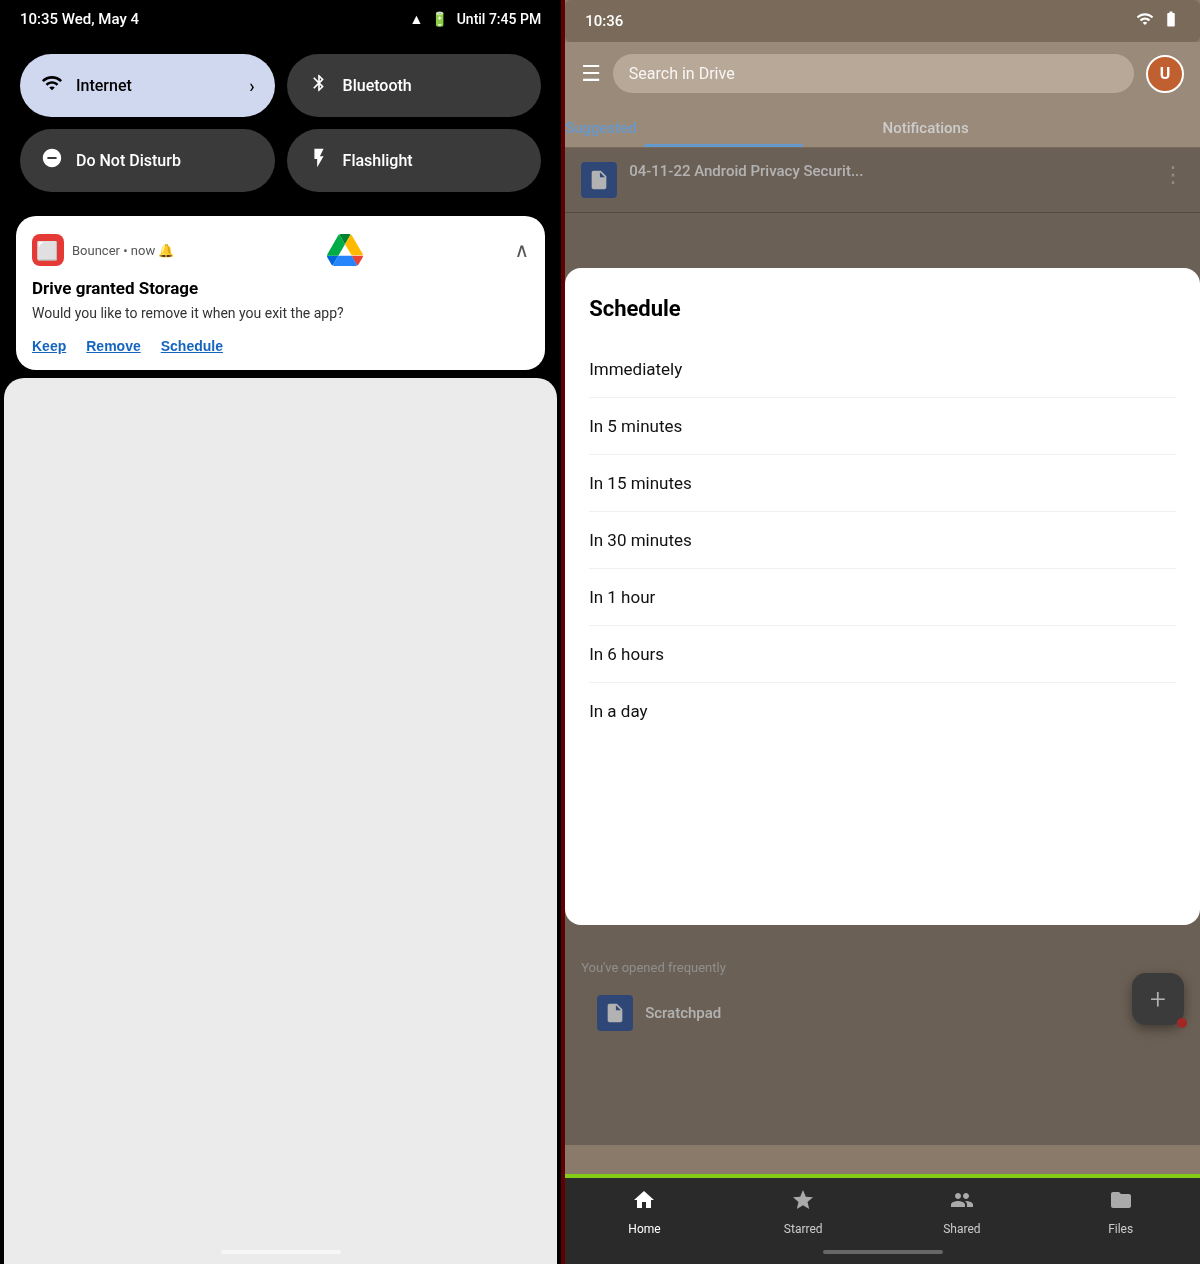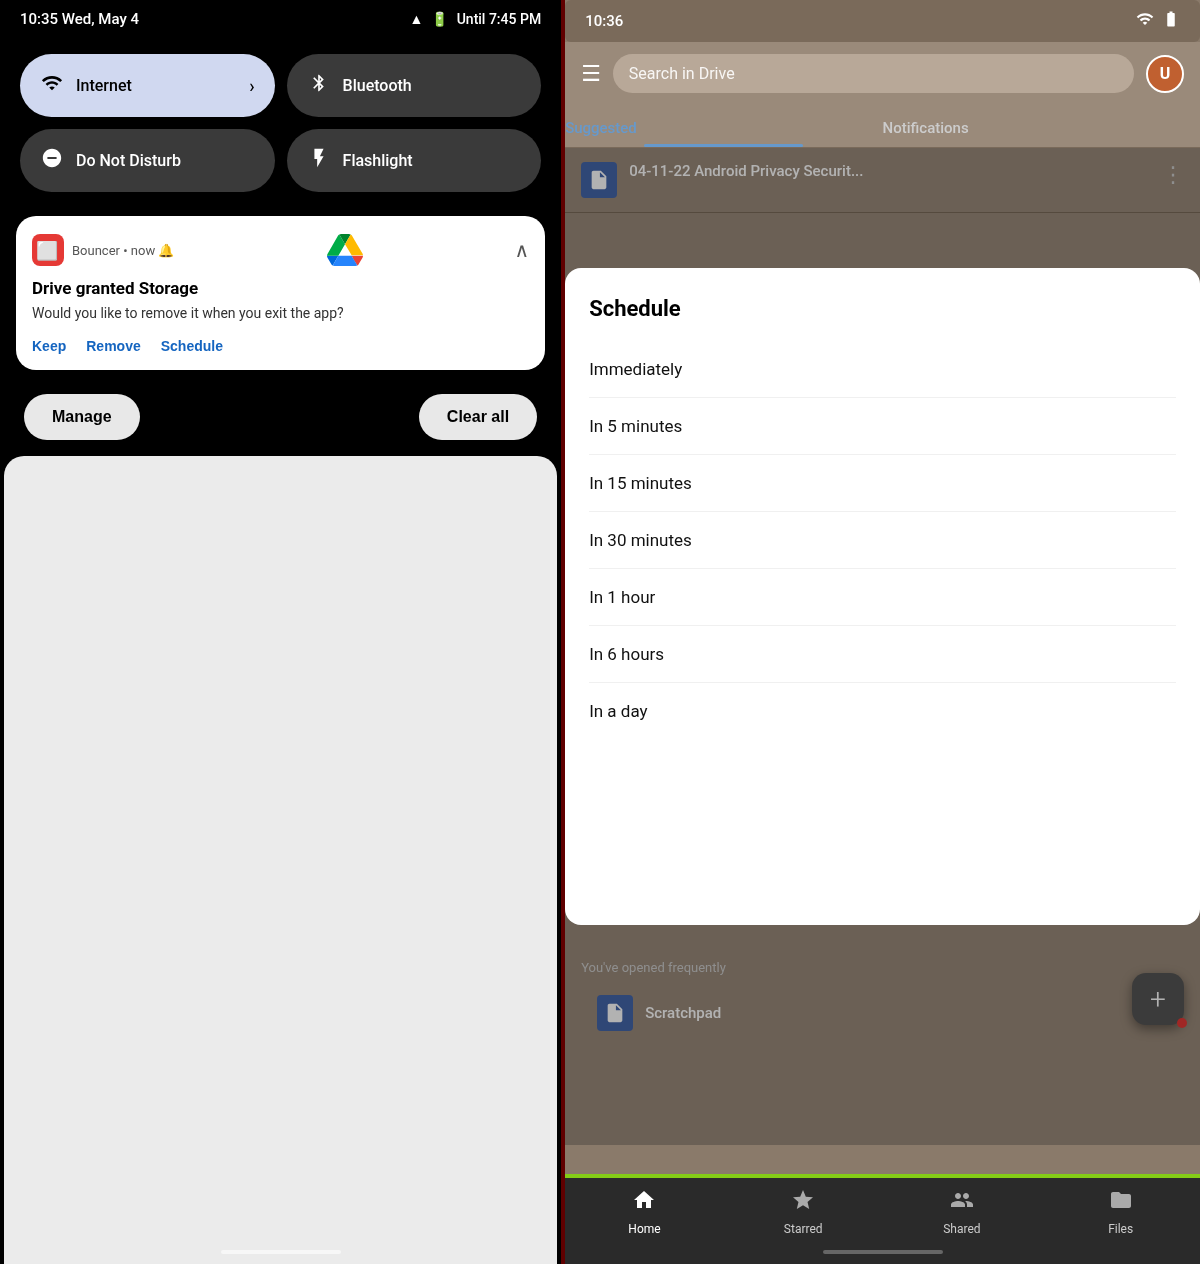--- a/index.html
+++ b/index.html
@@ -137,20 +137,21 @@
     }
 
     .notif-action-btn {
       color: #1565C0;
       font-size: 14px;
       font-weight: 600;
       cursor: pointer;
       background: none;
       border: none;
       padding: 0;
+      text-decoration: underline;
     }
 
     .bottom-buttons {
       display: flex;
       justify-content: space-between;
       padding: 16px 24px;
     }
 
     .bottom-btn {
       background: #e8e8e8;
@@ -538,24 +539,20 @@
     </div>
     <div class="notif-title">Drive granted Storage</div>
     <div class="notif-body">Would you like to remove it when you exit the app?</div>
     <div class="notif-actions">
       <button class="notif-action-btn">Keep</button>
       <button class="notif-action-btn">Remove</button>
       <button class="notif-action-btn">Schedule</button>
     </div>
   </div>
 
-  <div class="bottom-buttons">
-    <button class="bottom-btn">Manage</button>
-    <button class="bottom-btn">Clear all</button>
-  </div>
 
   <div class="left-gray-area"></div>
 
   <div class="home-indicator-left"></div>
 </div>
 
 <div class="panel-divider"></div>
 
 <div class="right-panel">
 

